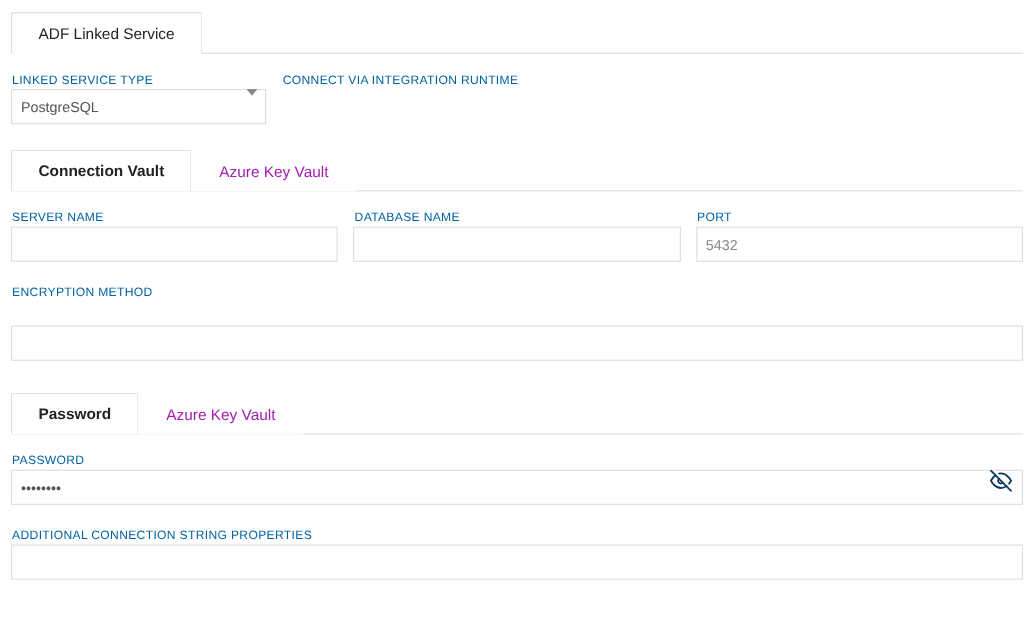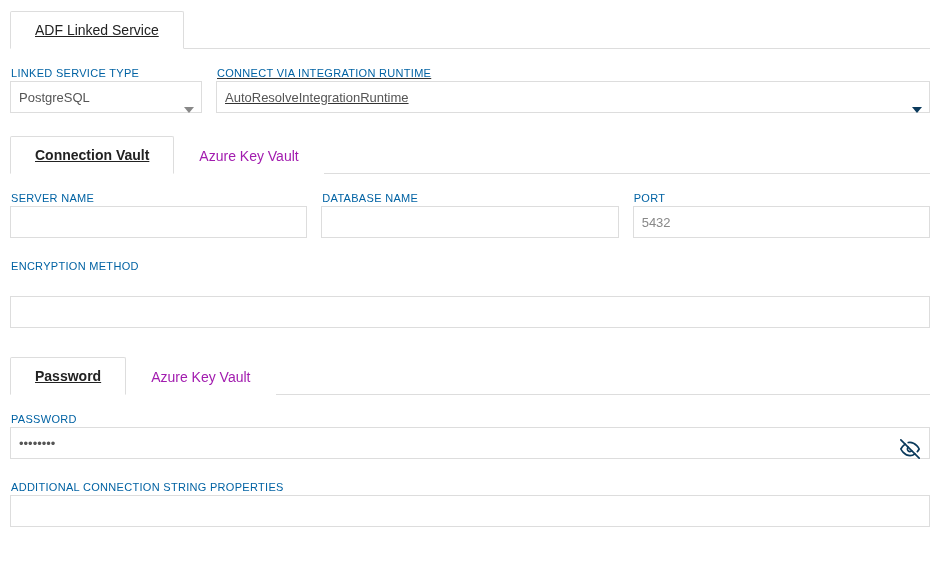--- a/index.html
+++ b/index.html
@@ -32,21 +32,20 @@
       bottom: -1px;
       background: #fff;
     }
     .tab.active {
       color: #222;
       font-weight: 600;
       border: 1px solid #ddd;
       border-bottom: 1px solid #fff;
       border-top-left-radius: 2px;
       border-top-right-radius: 2px;
-      text-decoration: underline;
     }
     .tab.main-tab.active {
       font-weight: 400;
     }
     .field-row {
       display: flex;
       gap: 14px;
       margin-bottom: 22px;
     }
     .field {
@@ -57,21 +56,21 @@
       font-size: 11px;
       color: #0062a3;
       letter-spacing: 0.3px;
       text-transform: uppercase;
       margin-bottom: 2px;
       margin-left: 1px;
     }
     .field-input-wrap {
       position: relative;
       display: flex;
-      align-items: flex-end;
+      align-items: flex-start;
     }
     .field-input {
       width: 100%;
       border: 1px solid #ddd;
       padding: 6px 8px;
       font-size: 13px;
       color: #555;
       background: #fff;
       height: 32px;
       font-family: inherit;
@@ -90,22 +89,22 @@
     }
     .eye-icon {
       position: absolute;
       right: 10px;
       cursor: pointer;
       color: #0b3a5c;
     }
     .eye-icon svg {
       display: block;
     }
-    .row-top .field:nth-child(1) { width: 192px; }
-    .row-top .field:nth-child(2) { flex: 1; text-decoration: underline; }
+    .row-top .field:nth-child(1) { width: 232px; }
+    .row-top .field:nth-child(2) { flex: 1; }
     .row-conn .field { width: 298px; }
     .row-enc .field { width: 400px; }
     .row-full .field { width: 100%; }
     .row-pwd .field { width: 100%; }
     .dark-caret svg polygon { fill: #0b3a5c; }
   </style>
 </head>
 <body>
 
 <div class="tab-row">
@@ -119,28 +118,20 @@
       <input class="field-input" type="text" readonly="" value="PostgreSQL" style="">
       <span class="dropdown-icon">
         <svg width="10" height="6" viewBox="0 0 10 6">
             <polygon points="0,0 10,0 5,6" fill="#888"></polygon>
           </svg>
       </span>
     </div>
   </div>
   <div class="field">
     <div class="field-label">CONNECT VIA INTEGRATION RUNTIME</div>
-    <div class="field-input-wrap">
-      <input class="field-input" type="text" readonly="" value="AutoResolveIntegrationRuntime" style="">
-      <span class="dropdown-icon dark-caret">
-        <svg width="10" height="6" viewBox="0 0 10 6">
-            <polygon points="0,0 10,0 5,6"></polygon>
-          </svg>
-      </span>
-    </div>
   </div>
 </div>
 
 <div class="tab-row">
   <div class="tab active">Connection Vault</div>
   <div class="tab">Azure Key Vault</div>
 </div>
 
 <div class="field-row row-conn">
   <div class="field">

